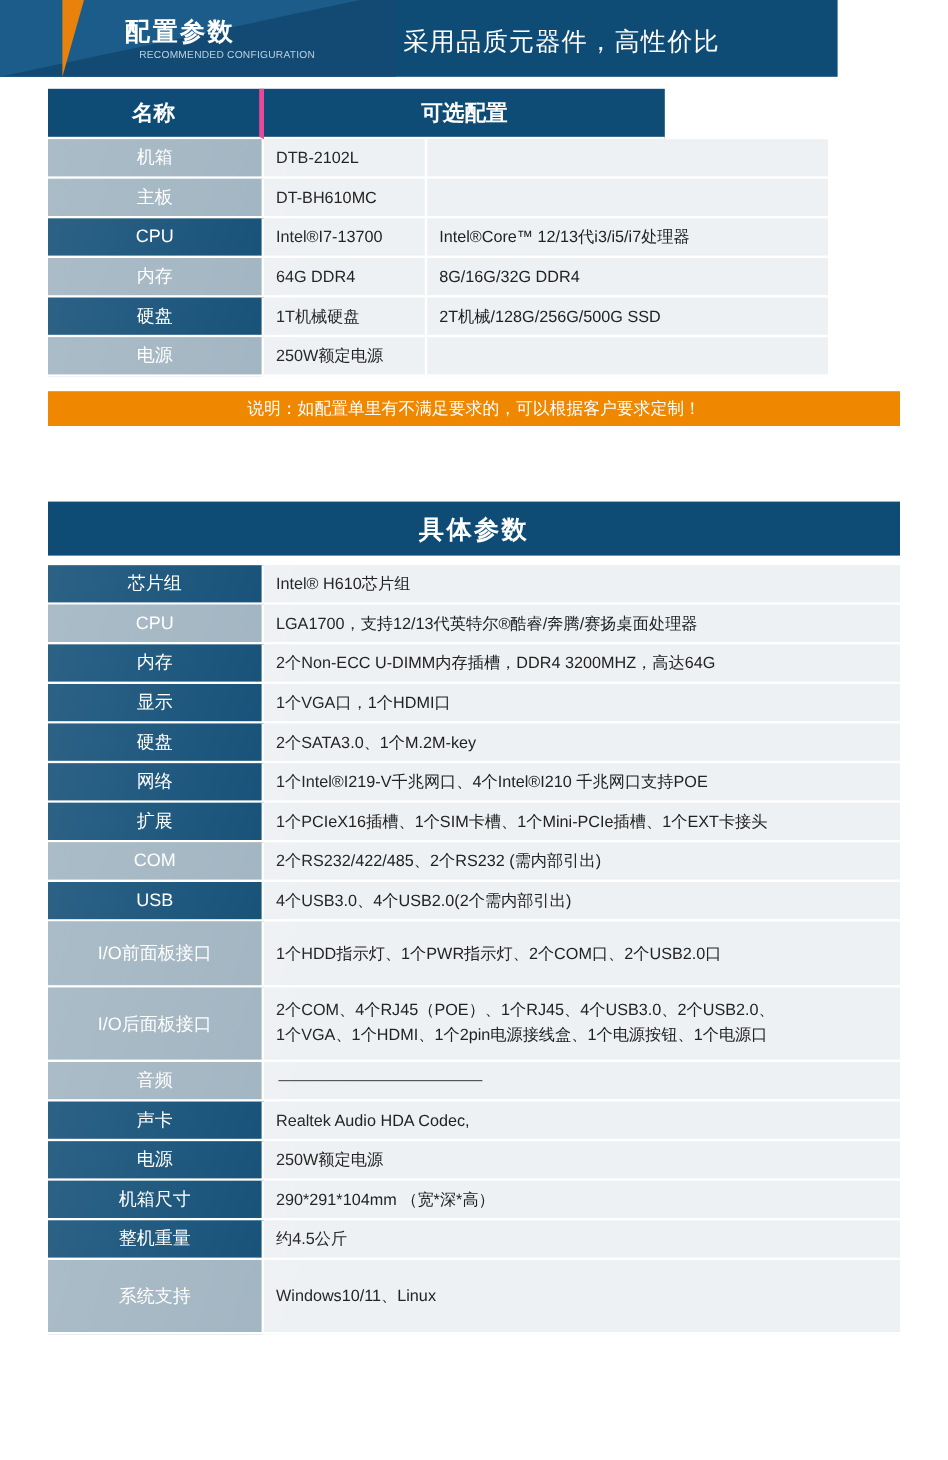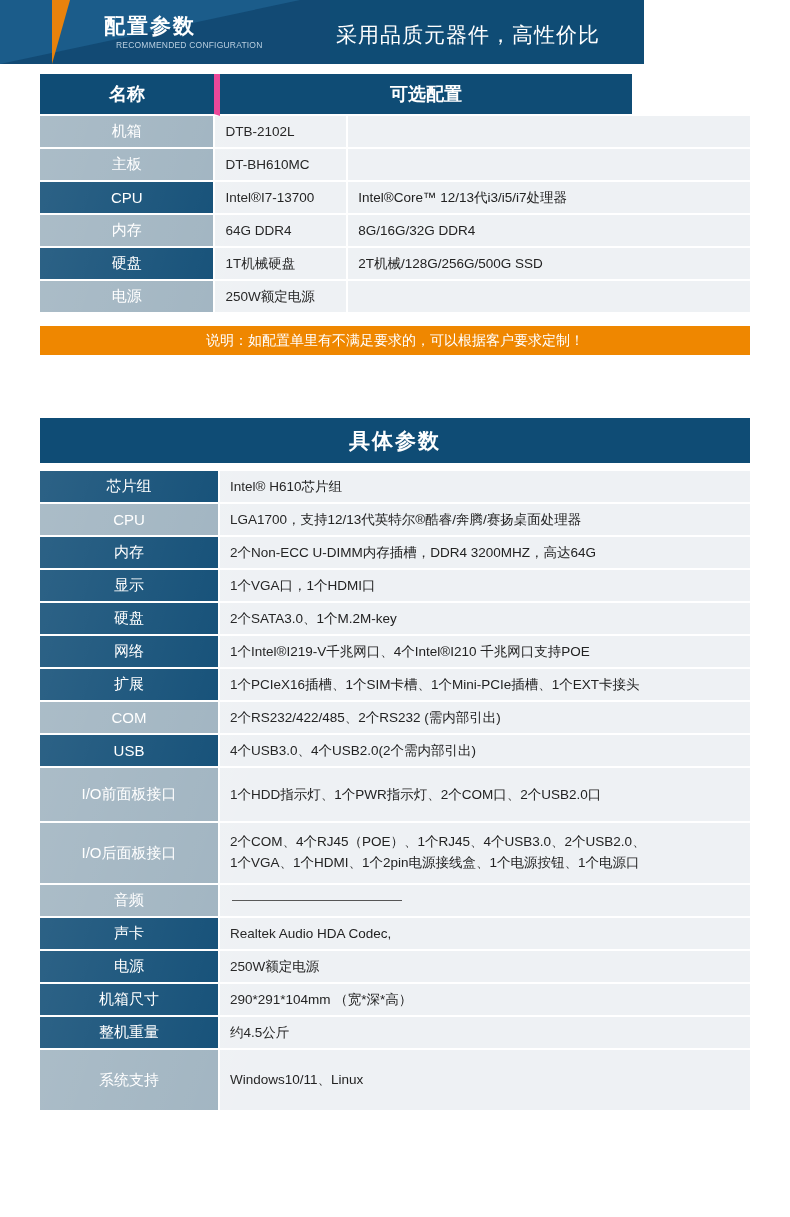--- a/index.html
+++ b/index.html
@@ -9,21 +9,21 @@
     background: #ffffff;
     font-family: "Liberation Sans", sans-serif;
     color: #1a1a1a;
     position: relative;
     overflow: hidden;
   }
 
   
   .banner {
     position: relative;
-    width: 644px;
+    width: 698px;
     height: 64px;
     background: #0f4c75;
     overflow: hidden;
   }
   .banner-left {
     position: absolute;
     left: 0; top: 0;
     width: 330px; height: 64px;
     background: #124a74;
   }
@@ -109,27 +109,27 @@
     height: 42px;
   }
   #table1 .hdr > div {
     background: #0f4c75;
     color: #fff;
     font-size: 18px;
     font-weight: bold;
     display: flex;
     align-items: center;
     justify-content: center;
-    border-right: 6px solid #ec4899;
+    border-right: 4px solid #ec4899;
     border-bottom: 2px solid #ffffff;
   }
   #table1 .hdr > div:last-child { border-right: none; }
   .w-name { width: 180px; }
   .w-std  { width: 136px; }
-  .w-opt  { width: 412px; }
+  .w-opt  { width: 334px; }
 
   #table1 .row { height: 33px; }
 
   .note-bar {
     width: 710px;
     height: 29px;
     background: #ef8700;
     color: #ffffff;
     font-size: 14px;
     display: flex;

